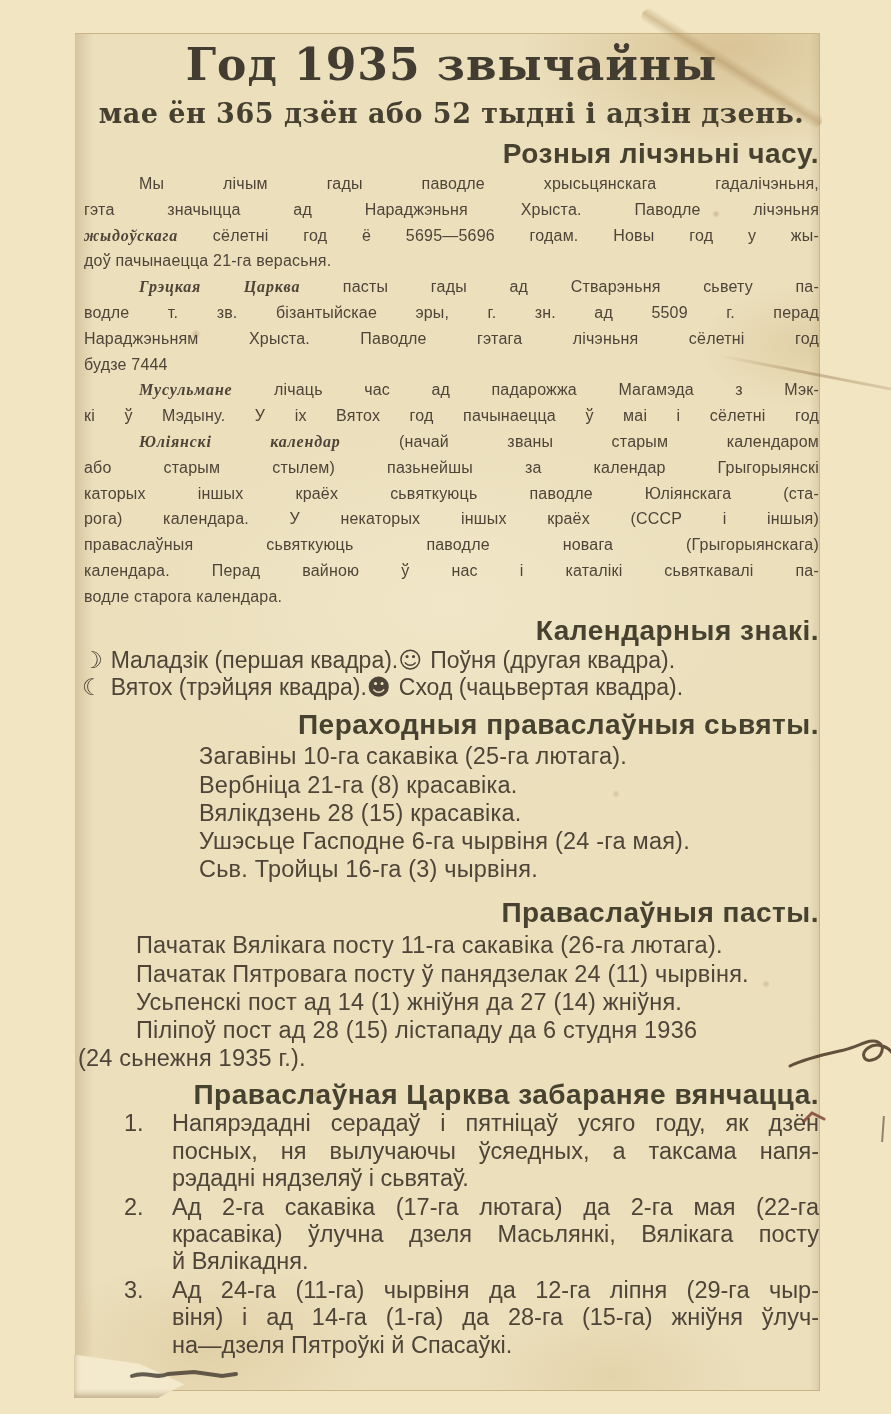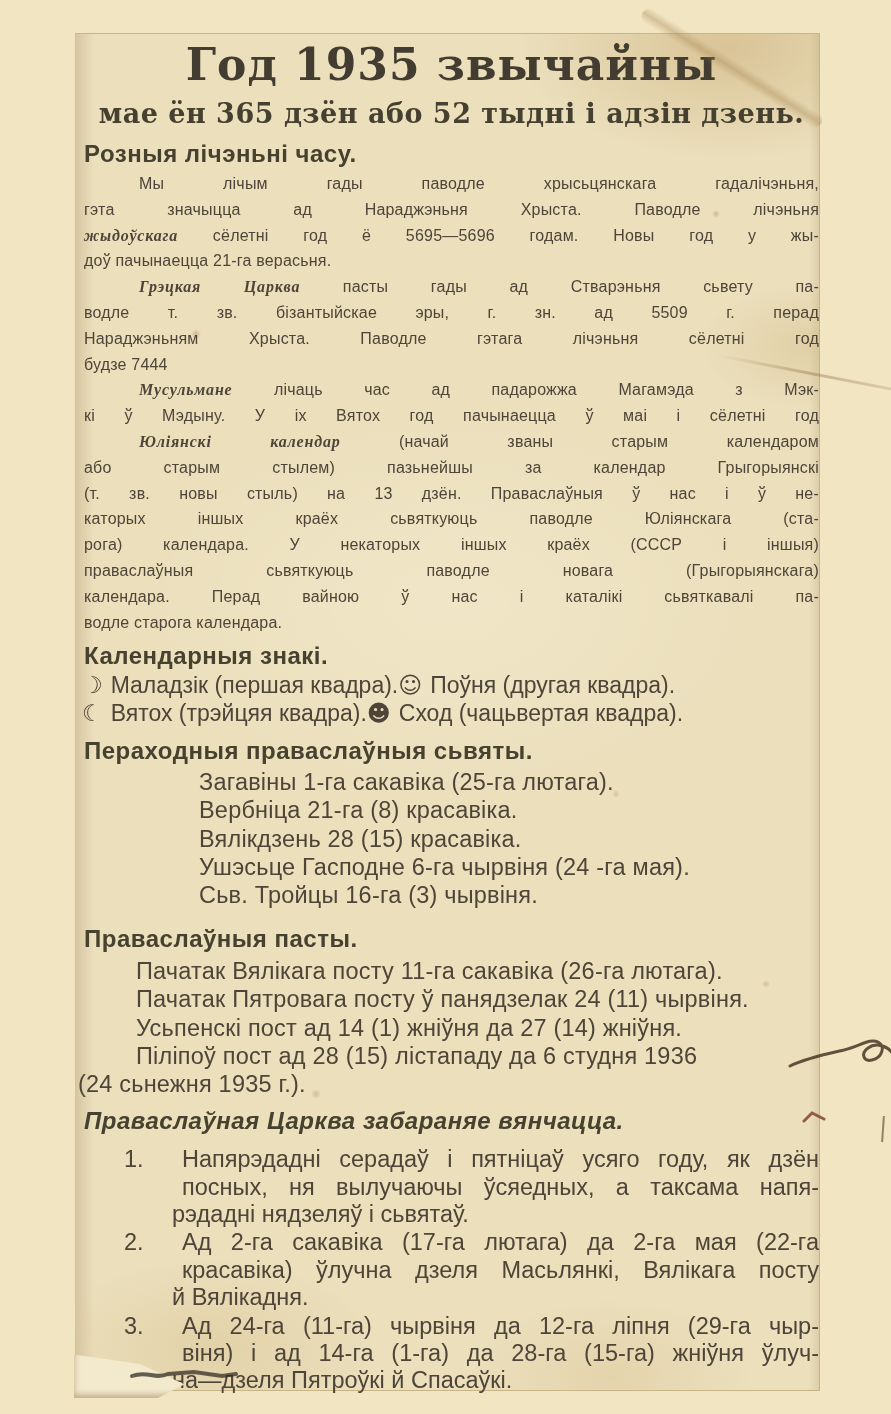--- a/index.html
+++ b/index.html
@@ -19,40 +19,40 @@
       radial-gradient(ellipse 200px 110px at 72% 99%, rgba(205,178,122,.25), transparent 70%),
       linear-gradient(90deg, rgba(170,145,100,.30), rgba(0,0,0,0) 18px),
       linear-gradient(270deg, rgba(170,145,100,.22), rgba(0,0,0,0) 10px),
       #ebdfbc;
     border:1px solid #c9b488;border-left-color:#d6c398;}
   .content{padding:4px 0 0 8px;}
   .h1{font-family:"DejaVu Serif",serif;font-weight:bold;text-align:center;
     font-size:44px;line-height:50px;margin:2px 0 0;color:#433d31;letter-spacing:1px;}
   .h2{font-family:"DejaVu Serif",serif;font-weight:bold;text-align:center;
     font-size:27px;line-height:33px;margin:7px 0 0;color:#45402f;letter-spacing:.5px;}
-  .sec{font-weight:bold;text-align:left;font-size:24px;line-height:28px;
+  .sec{font-weight:bold;text-align:right;font-size:28px;line-height:28px;
     margin:8px 0 4px;color:#47412f;letter-spacing:.5px;}
   .sec.first{margin:10px 0 3px;}
   .bl{font-size:16px;line-height:25.8px;letter-spacing:.2px;white-space:normal;}
   .wide .bl{line-height:28.2px;font-size:23.5px;}
   .j{text-align:justify;text-align-last:justify;}
   .ind{text-indent:55px;}
   .it{font-family:"Liberation Serif",serif;font-style:italic;font-weight:bold;letter-spacing:.8px;margin-top:16px;}
   .signrow{display:flex;justify-content:flex-start;font-size:23px;
     line-height:27.4px;margin-left:-2px;}
   .sym{font-family:"DejaVu Sans",sans-serif;margin-right:8px;}
   .grp{white-space:nowrap;}
   .feasts{margin-left:115px;}
   .fastline{text-indent:52px;}
   .hang{margin-left:-6px;text-indent:0;}
   .banitem{display:flex;line-height:27.4px;font-size:23.5px;margin-bottom:1px;}
   .bannum{width:48px;margin-left:40px;flex:none;}
   .bantext{flex:1;}
   .bantext .bln{line-height:27.4px;}
-  .bantext .bln.j{text-align:justify;text-align-last:justify;margin-left:10px;}
+  .bantext .bln.j{text-align:justify;text-align-last:justify;}
   
   .crease-tr{position:absolute;right:-18px;top:26px;width:210px;height:16px;
     transform:rotate(32deg);border-radius:8px;
     background:linear-gradient(180deg,transparent,rgba(165,132,80,.38),transparent);}
   .crease-mid{position:absolute;left:640px;top:338px;width:190px;height:3px;
     transform:rotate(11deg);background:linear-gradient(90deg,transparent,rgba(150,120,78,.45),rgba(150,120,78,.2));}
   .tear{position:absolute;left:-2px;top:1302px;width:120px;height:62px;
     background:#f3e9cd;clip-path:polygon(0 30%,55% 45%,92% 78%,70% 100%,0 100%);
     box-shadow:inset 0 -3px 6px rgba(140,110,70,.5);}
   .inkline{position:absolute;left:806px;top:1082px;width:2px;height:26px;
@@ -100,21 +100,20 @@
     </div>
 
     <div>
       <div class="bl j ind"><span class="it">Мусульмане</span><span> лічаць час ад падарожжа Магамэда з Мэк-</span></div>
       <div class="bl j">кі ў Мэдыну. У іх Вятох год пачынаецца ў маі і сёлетні год</div>
     </div>
 
     <div>
       <div class="bl j ind"><span class="it">Юліянскі календар</span><span> (начай званы старым календаром</span></div>
       <div class="bl j">або старым стылем) пазьнейшы за календар Грыгорыянскі</div>
-      <div class="bl j">(т. зв. новы стыль) на 13 дзён. Праваслаўныя ў нас і ў не-</div>
       <div class="bl j">каторых іншых краёх сьвяткуюць паводле Юліянскага (ста-</div>
       <div class="bl j">рога) календара. У некаторых іншых краёх (СССР і іншыя)</div>
       <div class="bl j">праваслаўныя сьвяткуюць паводле новага (Грыгорыянскага)</div>
       <div class="bl j">календара. Перад вайною ў нас і каталікі сьвяткавалі па-</div>
       <div class="bl">водле старога календара.</div>
     </div>
 
     <div class="sec" style="margin-top:7px;margin-bottom:2px;">Календарныя знакі.</div>
 
     <div class="signrow">
@@ -122,38 +121,38 @@
       <span class="grp"><span class="sym">☺</span><span>Поўня (другая квадра).</span></span>
     </div>
     <div class="signrow">
       <span class="grp"><span class="sym">☾</span><span>Вятох (трэйцяя квадра).</span></span>
       <span class="grp"><span class="sym">☻</span><span>Сход (чацьвертая квадра).</span></span>
     </div>
 
     <div class="sec" style="margin-top:10px;margin-bottom:3px;">Пераходныя праваслаўныя сьвяты.</div>
 
     <div class="feasts wide">
-      <div class="bl">Загавіны 1-га сакавіка (25-га лютага).</div>
+      <div class="bl">Загавіны 10-га сакавіка (25-га лютага).</div>
       <div class="bl">Вербніца 21-га (8) красавіка.</div>
       <div class="bl">Вялікдзень 28 (15) красавіка.</div>
       <div class="bl">Ушэсьце Гасподне 6-га чырвіня (24 -га мая).</div>
       <div class="bl">Сьв. Тройцы 16-га (3) чырвіня.</div>
     </div>
 
     <div class="sec" style="margin-top:16px;margin-bottom:4px;">Праваслаўныя пасты.</div>
 
     <div class="wide">
       <div class="bl fastline">Пачатак Вялікага посту 11-га сакавіка (26-га лютага).</div>
       <div class="bl fastline">Пачатак Пятровага посту ў панядзелак 24 (11) чырвіня.</div>
       <div class="bl fastline">Усьпенскі пост ад 14 (1) жніўня да 27 (14) жніўня.</div>
       <div class="bl fastline">Піліпоў пост ад 28 (15) лістападу да 6 студня 1936</div>
       <div class="bl hang">(24 сьнежня 1935 г.).</div>
     </div>
 
-    <div class="sec" style="margin-top:9px;margin-bottom:11px;font-style:italic;">Праваслаўная Царква забараняе вянчацца.</div>
+    <div class="sec" style="margin-top:9px;margin-bottom:1px;">Праваслаўная Царква забараняе вянчацца.</div>
 
     <div>
       <div class="banitem">
         <div class="bannum">1.</div>
         <div class="bantext">
           <div class="bln j">Напярэдадні серадаў і пятніцаў усяго году, як дзён</div>
           <div class="bln j">посных, ня вылучаючы ўсяедных, а таксама напя-</div>
           <div class="bln">рэдадні нядзеляў і сьвятаў.</div>
         </div>
       </div>

